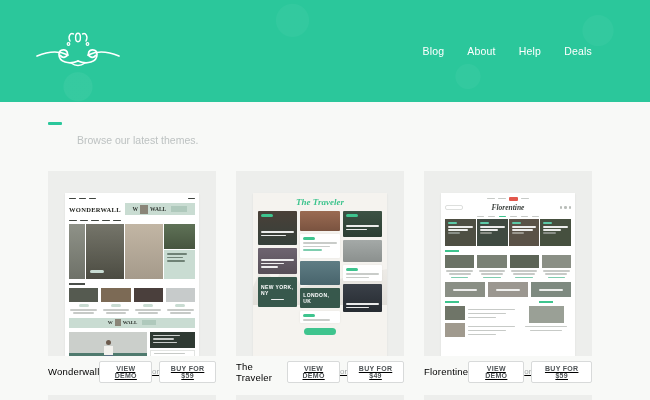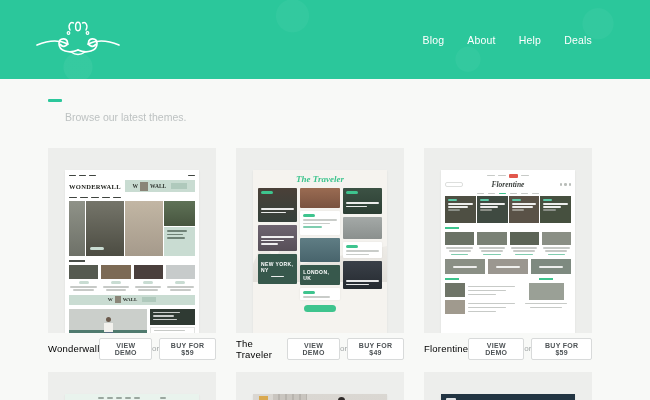--- a/index.html
+++ b/index.html
@@ -1,52 +1,52 @@
 <!DOCTYPE html>
 <html><head>
 <meta charset="utf-8">
 <style>
   * { margin:0; padding:0; box-sizing:border-box; }
   html,body { width:650px; height:400px; overflow:hidden; }
   body { font-family:"Liberation Sans", sans-serif; background:#F8F9F7; }
 
   
-  .hdr { height:79px; background:#2BC79B; display:flex; align-items:center;
+  .hdr { height:102px; background:#2BC79B; display:flex; align-items:center;
          padding:0 58px 0 34px; position:relative; overflow:hidden; }
   .hdr::after { content:""; position:absolute; inset:0; pointer-events:none;
     background:
       radial-gradient(circle at 12% 85%, rgba(255,255,255,.05) 0 14px, transparent 15px),
       radial-gradient(circle at 45% 20%, rgba(255,255,255,.04) 0 16px, transparent 17px),
       radial-gradient(circle at 72% 75%, rgba(255,255,255,.04) 0 12px, transparent 13px),
       radial-gradient(circle at 92% 30%, rgba(255,255,255,.04) 0 15px, transparent 16px); }
   .logo { flex:none; }
   .nav { margin-left:auto; display:flex; align-items:center; gap:23px; position:relative; z-index:1; }
   .nav a { color:#fff; font-size:10.5px; text-decoration:none; letter-spacing:.2px; }
   .themes-btn { background:#fff; color:#E0245E; font-size:8.5px; font-weight:bold;
     letter-spacing:.6px; border:none; border-radius:3px; padding:0 12px; height:27px;
     margin-left:6px; box-shadow:0 1px 3px rgba(0,0,0,.12); cursor:pointer;
     font-family:"Liberation Sans", sans-serif; }
 
   
   main { padding:20px 58px 0 48px; }
   .dash { display:block; width:14px; height:3px; background:#2BC79B; border-radius:1px; }
   .titlerow { margin-top:9px; display:flex; align-items:baseline; }
   .sec-title { font-size:11px; font-weight:bold; color:#3F4448; letter-spacing:.6px; }
-  .sec-sub { margin-left:17px; font-size:10.5px; color:#BDC2C2; }
+  .sec-sub { margin-left:29px; font-size:10.5px; color:#BDC2C2; }
 
   
   .grid { margin-top:25px; display:grid; grid-template-columns:repeat(3,1fr);
           gap:15px 20px; }
   .thumb { height:185px; background:#EDEEEC; padding:22px 17px 0; overflow:hidden; cursor:pointer; }
   .shot { background:#fff; height:163px; box-shadow:0 1px 2px rgba(0,0,0,.07); overflow:hidden; }
   .meta { margin-top:7px; display:flex; align-items:center; height:17px; }
   .tname { font-size:9.5px; color:#60656
 
 6; letter-spacing:.2px; }
-  .btns { margin-left:auto; display:flex; align-items:center; gap:0; }
+  .btns { margin-left:auto; display:flex; align-items:center; gap:0;text-decoration:underline; }
   .mini-btn { background:#fff; border:1px solid #D8DADA; border-radius:2px; color:#4E5356;
     font-size:7px; font-weight:bold; letter-spacing:.3px; padding:3px 6px; cursor:pointer;
     font-family:"Liberation Sans", sans-serif; }
   .or { font-size:8px; color:#A3A8A8; }
 
   
   .ln { height:2px; border-radius:1px; background:#C7CAC7; }
   .ln.d { background:#3F443F; } .ln.w { background:rgba(255,255,255,.9); }
   .pill { height:3px; border-radius:1.5px; background:#C9DCD2; }
 

